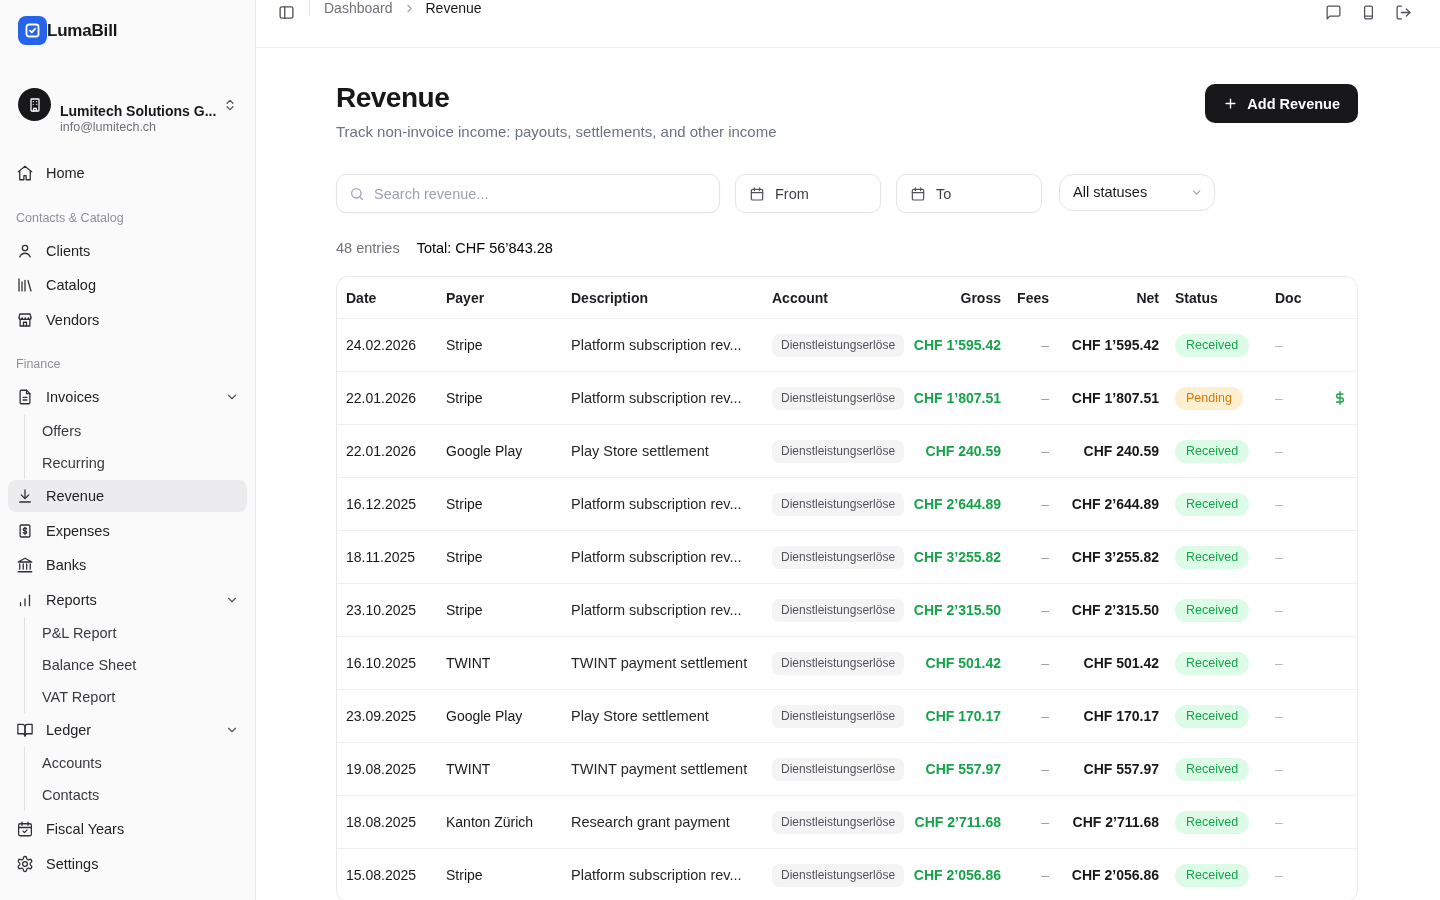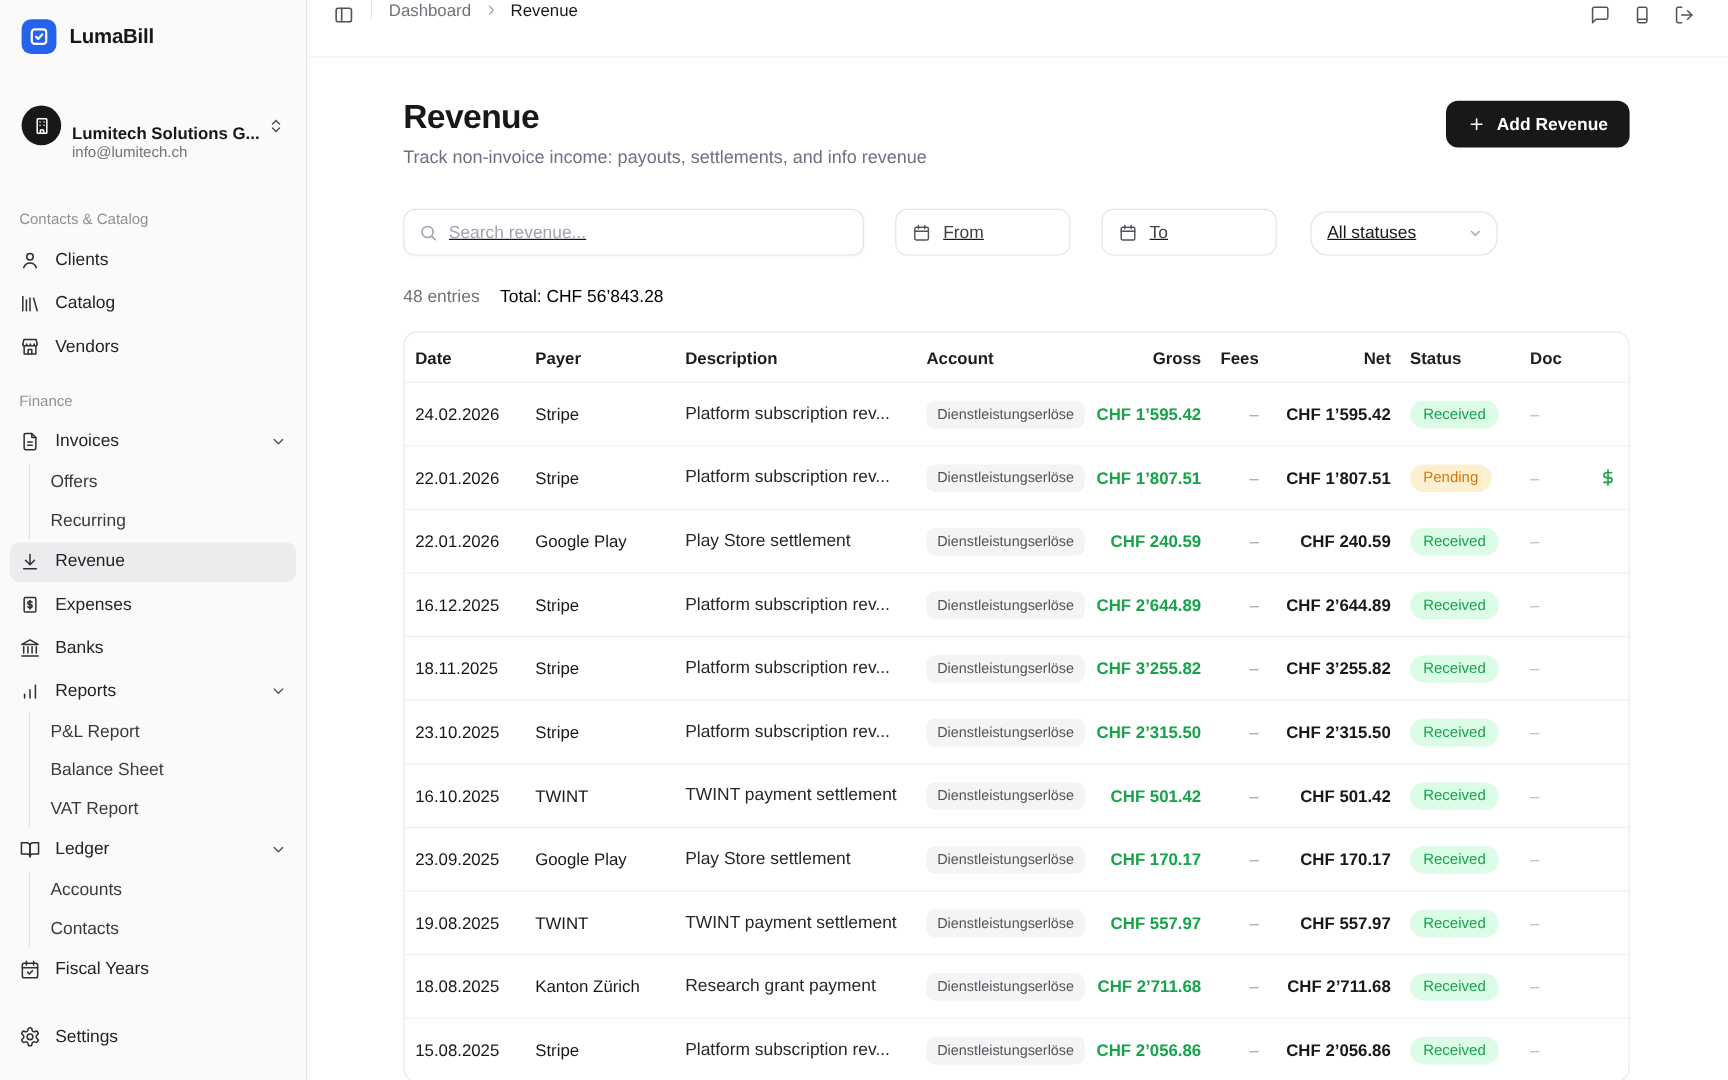--- a/index.html
+++ b/index.html
@@ -10,21 +10,21 @@
     -webkit-font-smoothing:antialiased;
   }
   svg { display:block; }
 
   
   .sidebar {
     width:256px; min-width:256px; height:900px;
     background:#fafafa; border-right:1px solid #e7e7ea;
     display:flex; flex-direction:column; padding:16px 8px 18px;
   }
-  .brand { display:flex; align-items:center; gap:11px; padding:0 10px; }
+  .brand { display:flex; align-items:center; padding:0 10px; }
   .brand-logo {
     width:29px; height:29px; border-radius:8px; background:#2563eb;
     display:flex; align-items:center; justify-content:center; color:#fff;
   }
   .brand-name { font-size:17px; font-weight:700; letter-spacing:-0.2px; }
 
   .org-switcher {
     display:flex; align-items:center; gap:9px; margin:24px 2px 0;
     padding:6px 8px; border-radius:10px; cursor:pointer; background:transparent; border:none; width:calc(100% - 4px); text-align:left;
   }
@@ -73,21 +73,21 @@
   .content { padding:34px 82px 0 80px; }
   .page-head { display:flex; align-items:flex-start; justify-content:space-between; }
   .page-title { font-size:28px; font-weight:700; letter-spacing:-0.5px; }
   .page-subtitle { font-size:15px; color:#6b7280; margin-top:9px; }
   .add-btn {
     display:flex; align-items:center; gap:9px; background:#18181b; color:#fff;
     border:none; border-radius:10px; height:39px; padding:0 18px;
     font-size:14.5px; font-weight:600; cursor:pointer; font-family:inherit; margin-top:2px;
   }
 
-  .filters { display:flex; align-items:flex-end; margin-top:34px; gap:26px;text-decoration:underline; }
+  .filters { display:flex; align-items:flex-start; margin-top:34px; gap:15px; }
   .search-box {
     width:384px; height:39px; display:flex; align-items:center; gap:9px;
     border:1px solid #e4e4e7; border-radius:10px; padding:0 12px; background:#fff;
     box-shadow:0 1px 2px rgba(0,0,0,0.03);
   }
   .search-box input {
     border:none; outline:none; flex:1; font-size:14.5px; font-family:inherit; color:#18181b; background:transparent;
   }
   .search-box input::placeholder { color:#9ca3af; }
   .search-box .s-icon { color:#9ca3af; }
@@ -170,20 +170,29 @@
     </span>
     <span class="org-chevrons">
       <svg width="14" height="14" viewBox="0 0 24 24" fill="none" stroke="currentColor" stroke-width="2.1" stroke-linecap="round" stroke-linejoin="round">
           <path d="m7 15 5 5 5-5"></path>
           <path d="m7 9 5-5 5 5"></path>
         </svg>
     </span>
   </button>
 
   <nav class="nav">
+      <button class="nav-item">
+        <span class="ni-icon">
+          <svg width="18" height="18" viewBox="0 0 24 24" fill="none" stroke="currentColor" stroke-width="1.7" stroke-linecap="round" stroke-linejoin="round">
+            <path d="m3 10.5 9-7.5 9 7.5"></path>
+            <path d="M5 8.8V21h5.5v-5.5h3V21H19V8.8"></path>
+          </svg>
+        </span>
+        <span class="ni-label">Home</span>
+      </button>
       <div class="section-label">Contacts &amp; Catalog</div>
       <button class="nav-item">
         <span class="ni-icon">
           <svg width="18" height="18" viewBox="0 0 24 24" fill="none" stroke="currentColor" stroke-width="1.7" stroke-linecap="round" stroke-linejoin="round">
             <circle cx="12" cy="8" r="3.6"></circle>
             <path d="M5 20c1.4-3.4 4-5 7-5s5.6 1.6 7 5"></path>
           </svg>
         </span>
         <span class="ni-label">Clients</span>
       </button>
@@ -359,21 +368,21 @@
             <path d="M21 12H9"></path>
           </svg>
       </button>
     </div>
   </header>
 
   <div class="content">
     <div class="page-head">
       <div>
         <h1 class="page-title">Revenue</h1>
-        <div class="page-subtitle">Track non-invoice income: payouts, settlements, and info revenue</div>
+        <div class="page-subtitle">Track non-invoice income: payouts, settlements, and other income</div>
       </div>
       <button class="add-btn">
         <span>
           <svg width="15" height="15" viewBox="0 0 24 24" fill="none" stroke="currentColor" stroke-width="2.2" stroke-linecap="round">
               <path d="M12 5v14M5 12h14"></path>
             </svg>
         </span>
         <span>Add Revenue</span>
       </button>
     </div>

